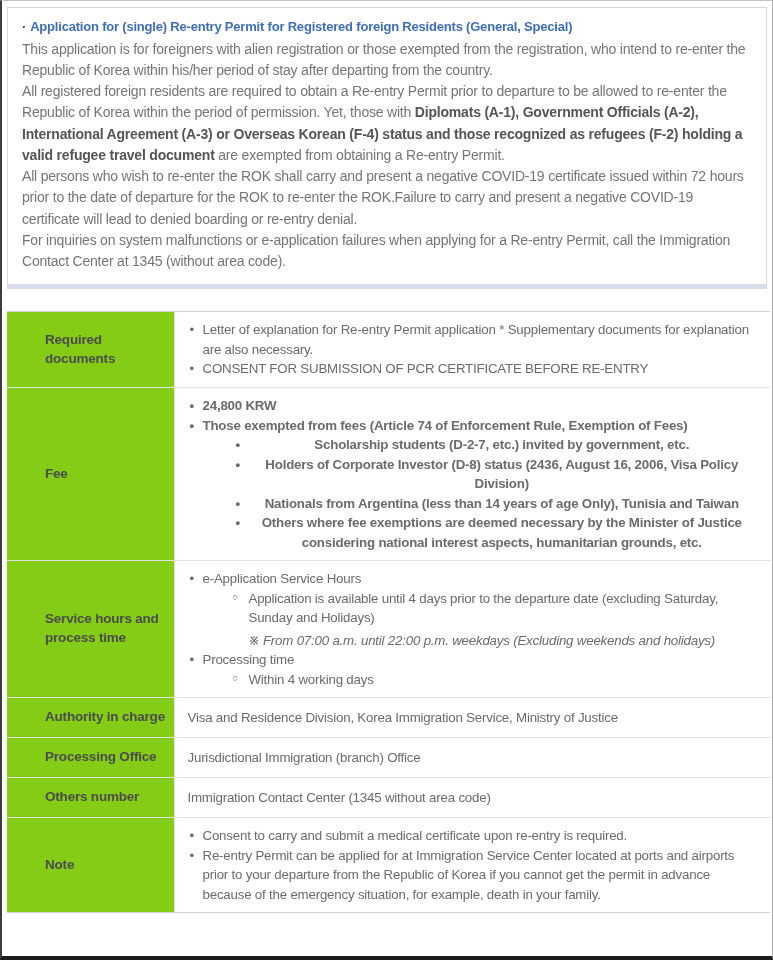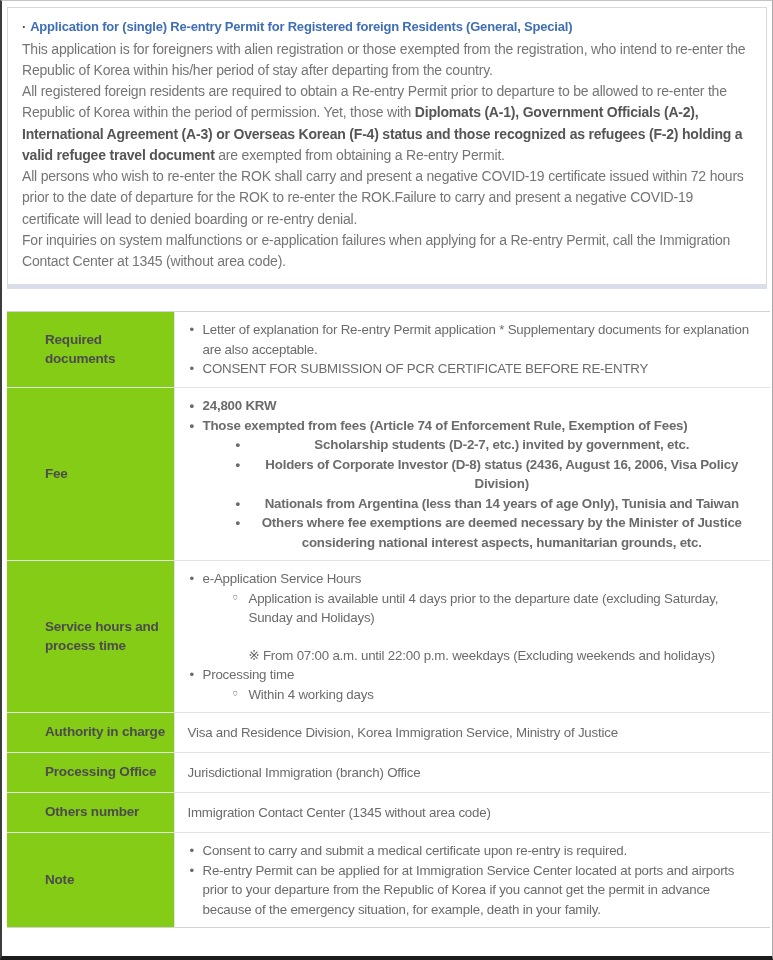--- a/index.html
+++ b/index.html
@@ -97,21 +97,21 @@
   ul.circ > li { position: relative; padding-left: 16px; }
   ul.circ > li::before {
     content: "\25CB";
     position: absolute;
     left: 0;
     top: 1px;
     font-size: 9.5px;
     color: inherit;
   }
   .fee-content { color: #ac5264; font-weight: bold; }
-  .plain-note { margin-top: 18px; }
+  .plain-note { margin-top: 3px; font-style: italic; }
 </style>
 </head>
 <body>
 
 <div class="window">
 
   <div class="intro-box">
     <div class="page-title">
       <span class="bullet">·</span><span>Application for (single) Re-entry Permit for Registered foreign Residents (General, Special)</span>
     </div>
@@ -120,21 +120,21 @@
     <p>All persons who wish to re-enter the ROK shall carry and present a negative COVID-19 certificate issued within 72 hours prior to the date of departure for the ROK to re-enter the ROK.Failure to carry and present a negative COVID-19 certificate will lead to denied boarding or re-entry denial.</p>
     <p>For inquiries on system malfunctions or e-application failures when applying for a Re-entry Permit, call the Immigration Contact Center at 1345 (without area code).</p>
   </div>
 
   <table class="info-table">
     <tbody>
         <tr>
       <th>Required documents</th>
       <td>
         <ul class="blist">
-          <li>Letter of explanation for Re-entry Permit application * Supplementary documents for explanation are also acceptable.</li>
+          <li>Letter of explanation for Re-entry Permit application * Supplementary documents for explanation are also necessary.</li>
           <li>CONSENT FOR SUBMISSION OF PCR CERTIFICATE BEFORE RE-ENTRY</li>
         </ul>
       </td>
     </tr>
     <tr>
       <th>Fee</th>
       <td class="fee-content">
         <ul class="blist">
           <li>24,800 KRW</li>
           <li><span>Those exempted from fees (Article 74 of Enforcement Rule, Exemption of Fees)</span>

